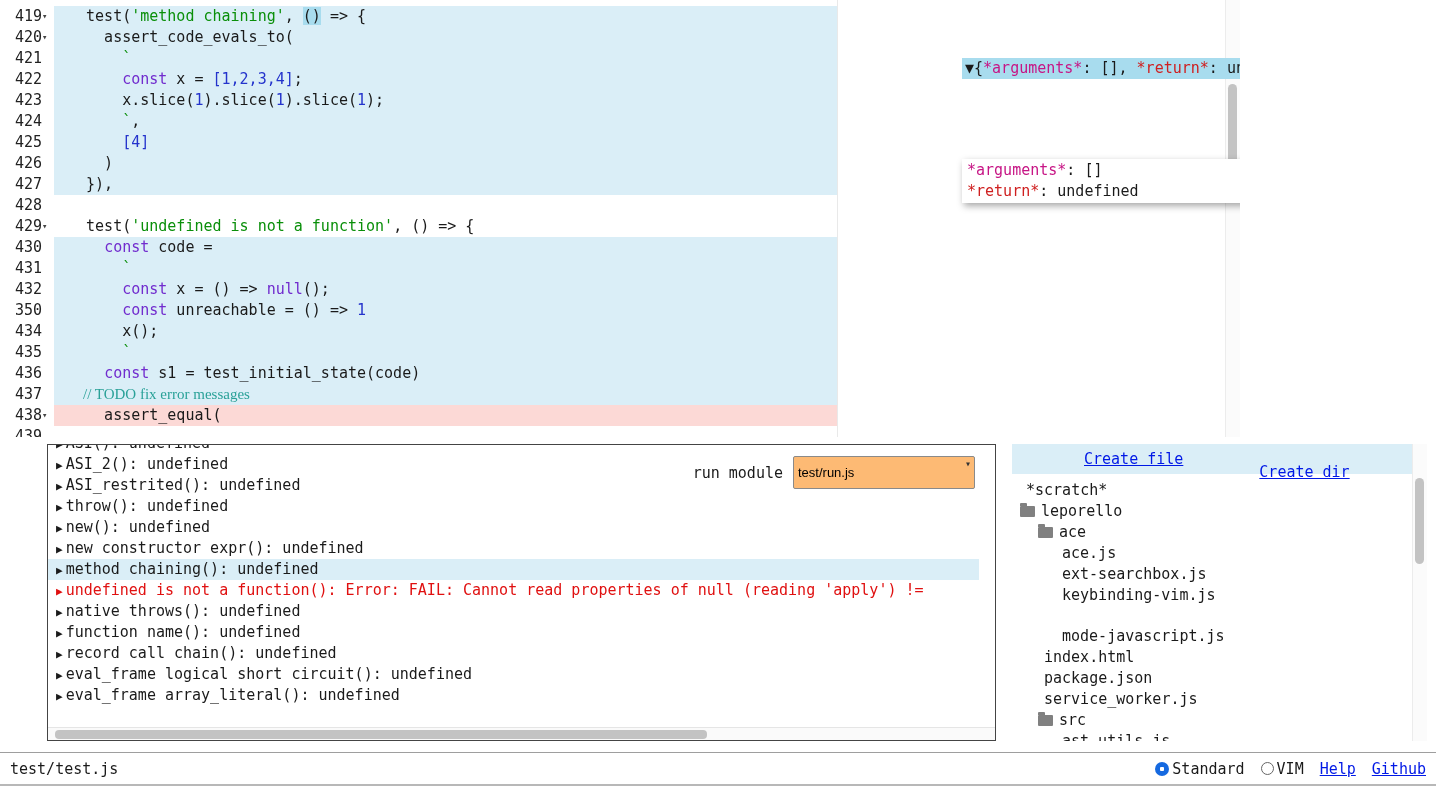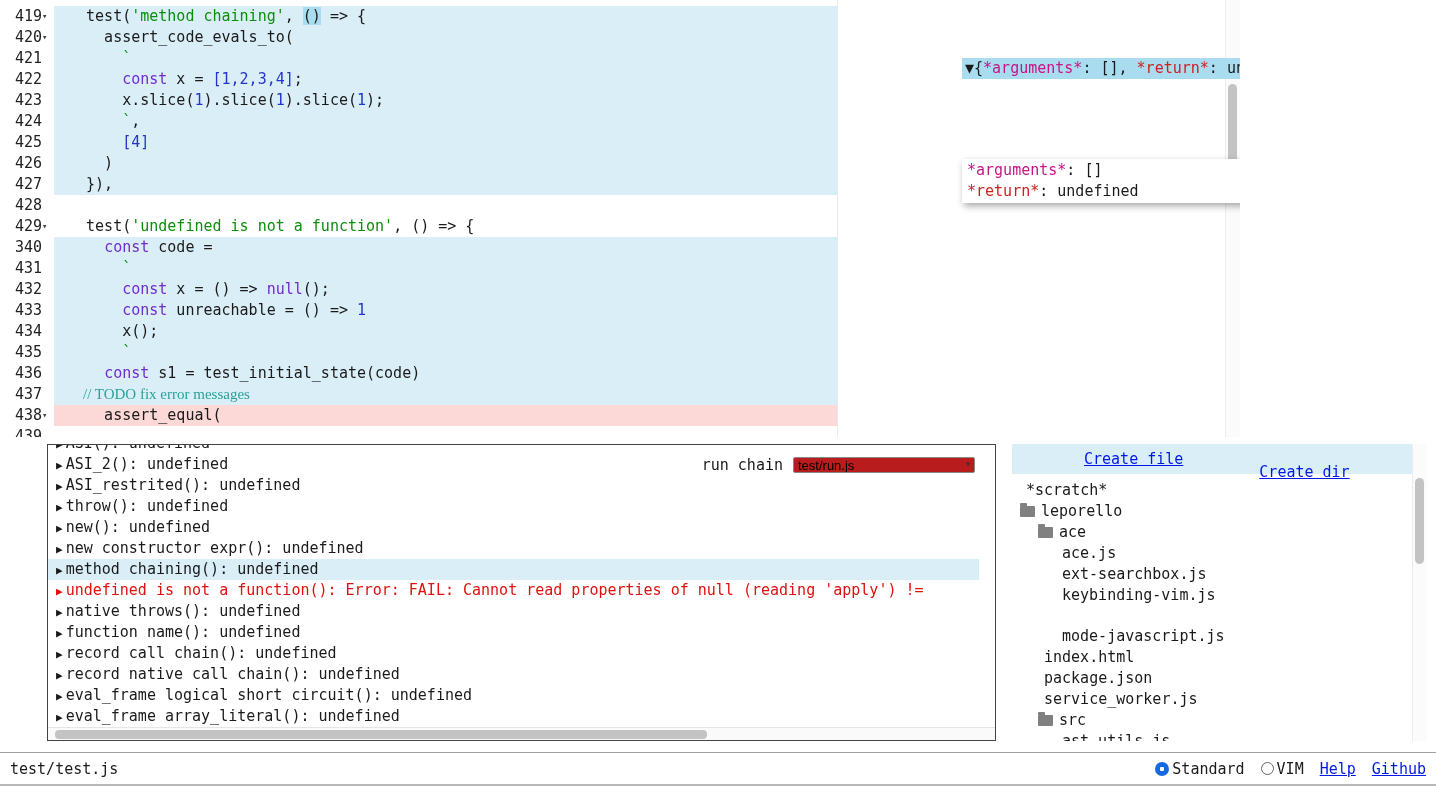--- a/index.html
+++ b/index.html
@@ -41,21 +41,21 @@
 
   
   .console { position:absolute; left:47px; top:444px; width:949px; height:297px; border:1px solid #444; background:#fff; overflow:hidden; }
   .c-list { position:absolute; left:0; right:16px; top:-12px; }
   .c-entry { height:21px; line-height:21px; padding-left:8px; white-space:pre; overflow:hidden; }
   .c-entry .arrow { font-size:11px; margin-right:3px; }
   .st-selected { background:var(--eval-bg,#daeef7); }
   .st-error, .st-error .arrow { color:var(--error-text,#e01010); }
   .run-module { position:absolute; top:11px; right:20px; display:flex; align-items:center; gap:10px; z-index:2; }
   .sel-wrap { position:relative; display:inline-block; }
-  .sel-wrap select { width:182px; height:16px; border:1px solid #8a8a8a; border-radius:2px; background:#b91c1c;
+  .sel-wrap select { width:182px; height:33px; border:1px solid #8a8a8a; border-radius:2px; background:#fdba74;
     font:13px "Liberation Sans","DejaVu Sans",sans-serif; padding:0 18px 0 4px; appearance:none; -webkit-appearance:none; }
   .sel-chev { position:absolute; right:4px; top:2px; font-size:10px; color:#333; pointer-events:none; }
   .htrack { position:absolute; left:0; right:0; bottom:0; height:13px; background:#fafafa; border-top:1px solid #e5e5e5; }
   .hthumb { position:absolute; left:7px; top:2px; width:652px; height:9px; border-radius:4px; background:#c3c3c3; }
 
   
   .tree { position:absolute; left:1012px; top:444px; width:415px; height:297px; background:#fff; overflow:hidden; }
   .tree-header { height:30px; background:var(--eval-bg,#daeef7); display:flex; align-items:center; }
   .lnk { color:var(--link,#0018e6); text-decoration:underline; cursor:pointer; }
   .tree-header .a1 { margin-left:72px; }
@@ -84,61 +84,60 @@
       <div class="ed-line"><div class="gutter">420<span class="fold">▾</span></div><div class="codeline bg-eval"><span class="tk-p">    assert_code_evals_to(</span></div></div>
       <div class="ed-line"><div class="gutter">421</div><div class="codeline bg-eval"><span class="tk-s">      `</span></div></div>
       <div class="ed-line"><div class="gutter">422</div><div class="codeline bg-eval"><span class="tk-p">      </span><span class="tk-k">const</span><span class="tk-p"> x = </span><span class="tk-n">[1,2,3,4]</span><span class="tk-p">;</span></div></div>
       <div class="ed-line"><div class="gutter">423</div><div class="codeline bg-eval"><span class="tk-p">      x.slice(</span><span class="tk-n">1</span><span class="tk-p">).slice(</span><span class="tk-n">1</span><span class="tk-p">).slice(</span><span class="tk-n">1</span><span class="tk-p">);</span></div></div>
       <div class="ed-line"><div class="gutter">424</div><div class="codeline bg-eval"><span class="tk-s">      `</span><span class="tk-p">,</span></div></div>
       <div class="ed-line"><div class="gutter">425</div><div class="codeline bg-eval"><span class="tk-p">      </span><span class="tk-n">[4]</span></div></div>
       <div class="ed-line"><div class="gutter">426</div><div class="codeline bg-eval"><span class="tk-p">    )</span></div></div>
       <div class="ed-line"><div class="gutter">427</div><div class="codeline bg-eval"><span class="tk-p">  }),</span></div></div>
       <div class="ed-line"><div class="gutter">428</div><div class="codeline bg-none"></div></div>
       <div class="ed-line"><div class="gutter">429<span class="fold">▾</span></div><div class="codeline bg-none"><span class="tk-p">  test(</span><span class="tk-s">'undefined is not a function'</span><span class="tk-p">, () =&gt; {</span></div></div>
-      <div class="ed-line"><div class="gutter">340</div><div class="codeline bg-eval"><span class="tk-p">    </span><span class="tk-k">const</span><span class="tk-p"> code =</span></div></div>
+      <div class="ed-line"><div class="gutter">430</div><div class="codeline bg-eval"><span class="tk-p">    </span><span class="tk-k">const</span><span class="tk-p"> code =</span></div></div>
       <div class="ed-line"><div class="gutter">431</div><div class="codeline bg-eval"><span class="tk-s">      `</span></div></div>
       <div class="ed-line"><div class="gutter">432</div><div class="codeline bg-eval"><span class="tk-p">      </span><span class="tk-k">const</span><span class="tk-p"> x = () =&gt; </span><span class="tk-k">null</span><span class="tk-p">();</span></div></div>
-      <div class="ed-line"><div class="gutter">433</div><div class="codeline bg-eval"><span class="tk-p">      </span><span class="tk-k">const</span><span class="tk-p"> unreachable = () =&gt; </span><span class="tk-n">1</span></div></div>
+      <div class="ed-line"><div class="gutter">350</div><div class="codeline bg-eval"><span class="tk-p">      </span><span class="tk-k">const</span><span class="tk-p"> unreachable = () =&gt; </span><span class="tk-n">1</span></div></div>
       <div class="ed-line"><div class="gutter">434</div><div class="codeline bg-eval"><span class="tk-p">      x();</span></div></div>
       <div class="ed-line"><div class="gutter">435</div><div class="codeline bg-eval"><span class="tk-s">      `</span></div></div>
       <div class="ed-line"><div class="gutter">436</div><div class="codeline bg-eval"><span class="tk-p">    </span><span class="tk-k">const</span><span class="tk-p"> s1 = test_initial_state(code)</span></div></div>
       <div class="ed-line"><div class="gutter">437</div><div class="codeline bg-eval"><span class="tk-c">    // TODO fix error messages</span></div></div>
       <div class="ed-line"><div class="gutter">438<span class="fold">▾</span></div><div class="codeline bg-error"><span class="tk-p">    assert_equal(</span></div></div>
       <div class="ed-line"><div class="gutter">439</div><div class="codeline bg-none"></div></div>
     </div>
   <div class="vtrack">
     <div class="vthumb"></div>
   </div>
   <div class="inspector">
     <div class="insp-header"><span class="tk-p">▼</span><span id="insp-hseg"><span class="tk-p">{</span><span class="tk-m">*arguments*</span><span class="tk-p">: [], </span><span class="tk-r">*return*</span><span class="tk-p">: undefined}</span></span></div>
     <div class="insp-body"><div class="insp-row"><span class="tk-m">*arguments*</span><span class="tk-p">: []</span></div><div class="insp-row"><span class="tk-r">*return*</span><span class="tk-p">: undefined</span></div></div>
   </div>
 </div>
 
 <div class="console">
   <div class="run-module">
-    <span>run chain</span>
+    <span>run module</span>
     <span class="sel-wrap">
       <select><option>test/run.js</option></select>
       <span class="sel-chev">▾</span>
     </span>
   </div>
   <div class="c-list">
       <div class="c-entry st-clipped"><span class="arrow">▶</span><span>ASI(): undefined</span></div>
       <div class="c-entry"><span class="arrow">▶</span><span>ASI_2(): undefined</span></div>
       <div class="c-entry"><span class="arrow">▶</span><span>ASI_restrited(): undefined</span></div>
       <div class="c-entry"><span class="arrow">▶</span><span>throw(): undefined</span></div>
       <div class="c-entry"><span class="arrow">▶</span><span>new(): undefined</span></div>
       <div class="c-entry"><span class="arrow">▶</span><span>new constructor expr(): undefined</span></div>
       <div class="c-entry st-selected"><span class="arrow">▶</span><span>method chaining(): undefined</span></div>
       <div class="c-entry st-error"><span class="arrow">▶</span><span>undefined is not a function(): Error: FAIL: Cannot read properties of null (reading 'apply') !=</span></div>
       <div class="c-entry"><span class="arrow">▶</span><span>native throws(): undefined</span></div>
       <div class="c-entry"><span class="arrow">▶</span><span>function name(): undefined</span></div>
       <div class="c-entry"><span class="arrow">▶</span><span>record call chain(): undefined</span></div>
-      <div class="c-entry"><span class="arrow">▶</span><span>record native call chain(): undefined</span></div>
       <div class="c-entry"><span class="arrow">▶</span><span>eval_frame logical short circuit(): undefined</span></div>
       <div class="c-entry"><span class="arrow">▶</span><span>eval_frame array_literal(): undefined</span></div>
     </div>
   <div class="htrack">
     <div class="hthumb"></div>
   </div>
 </div>
 
 <div class="tree">
   <div class="tree-header">

